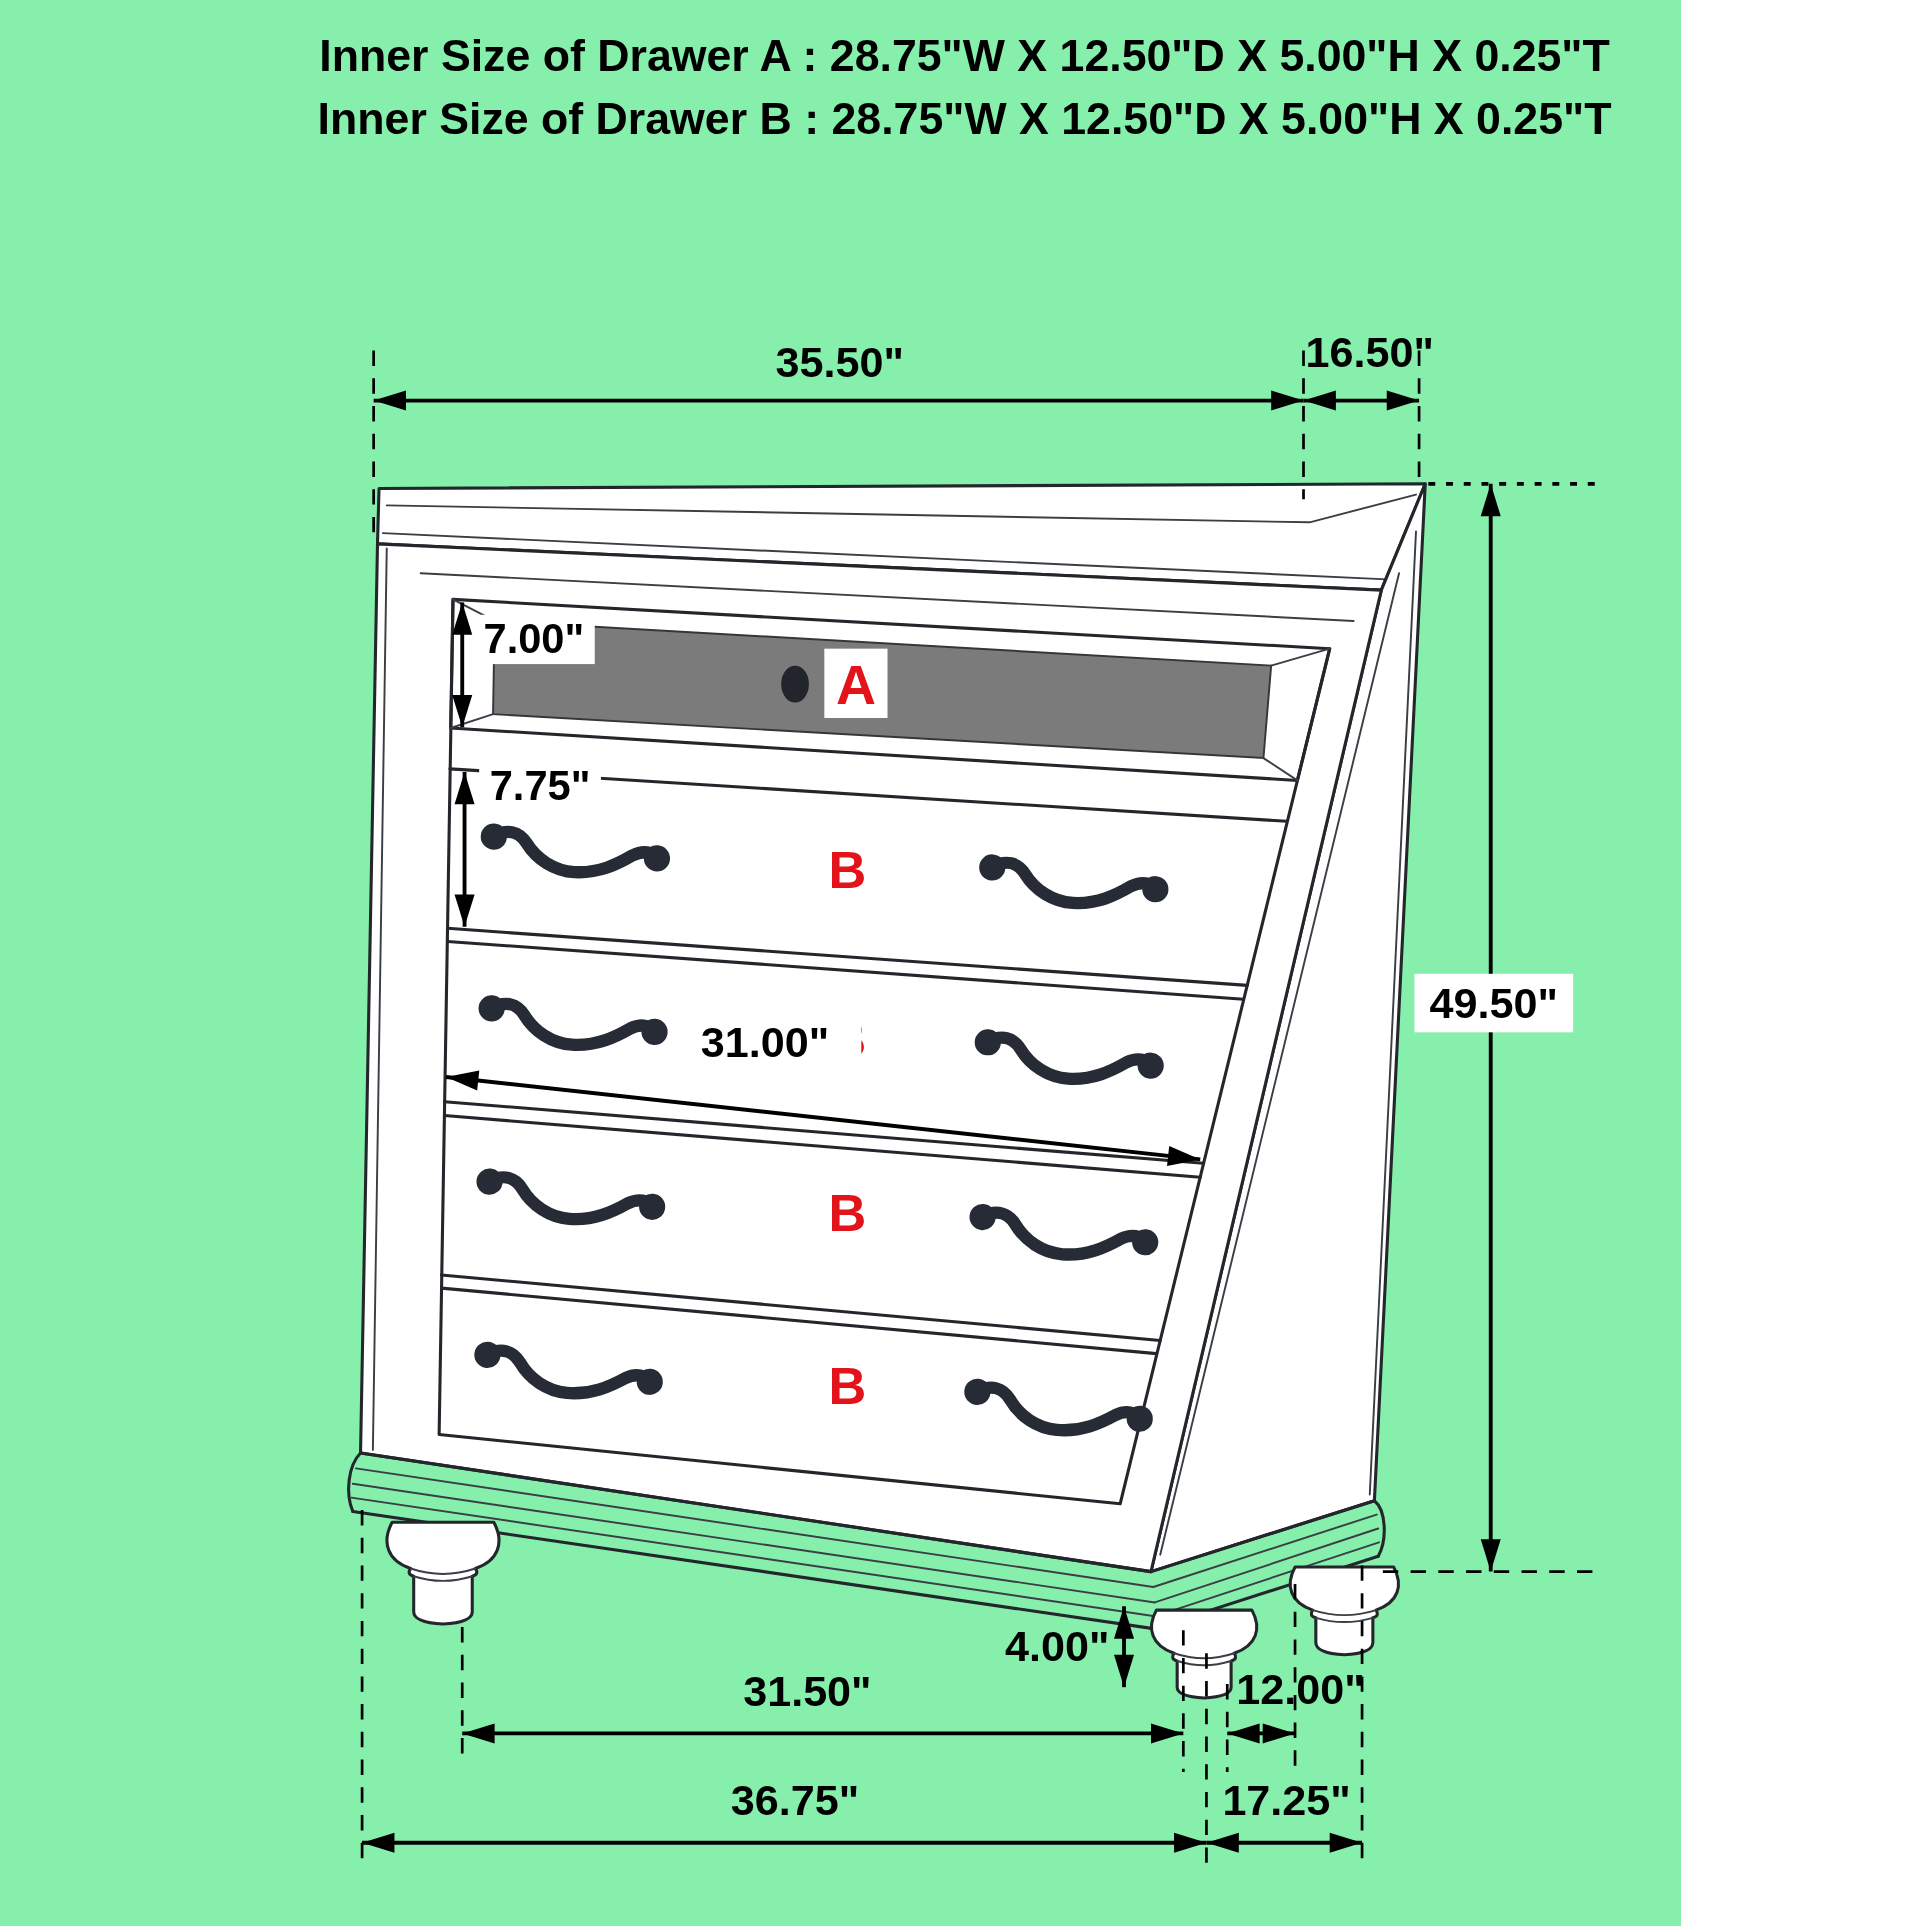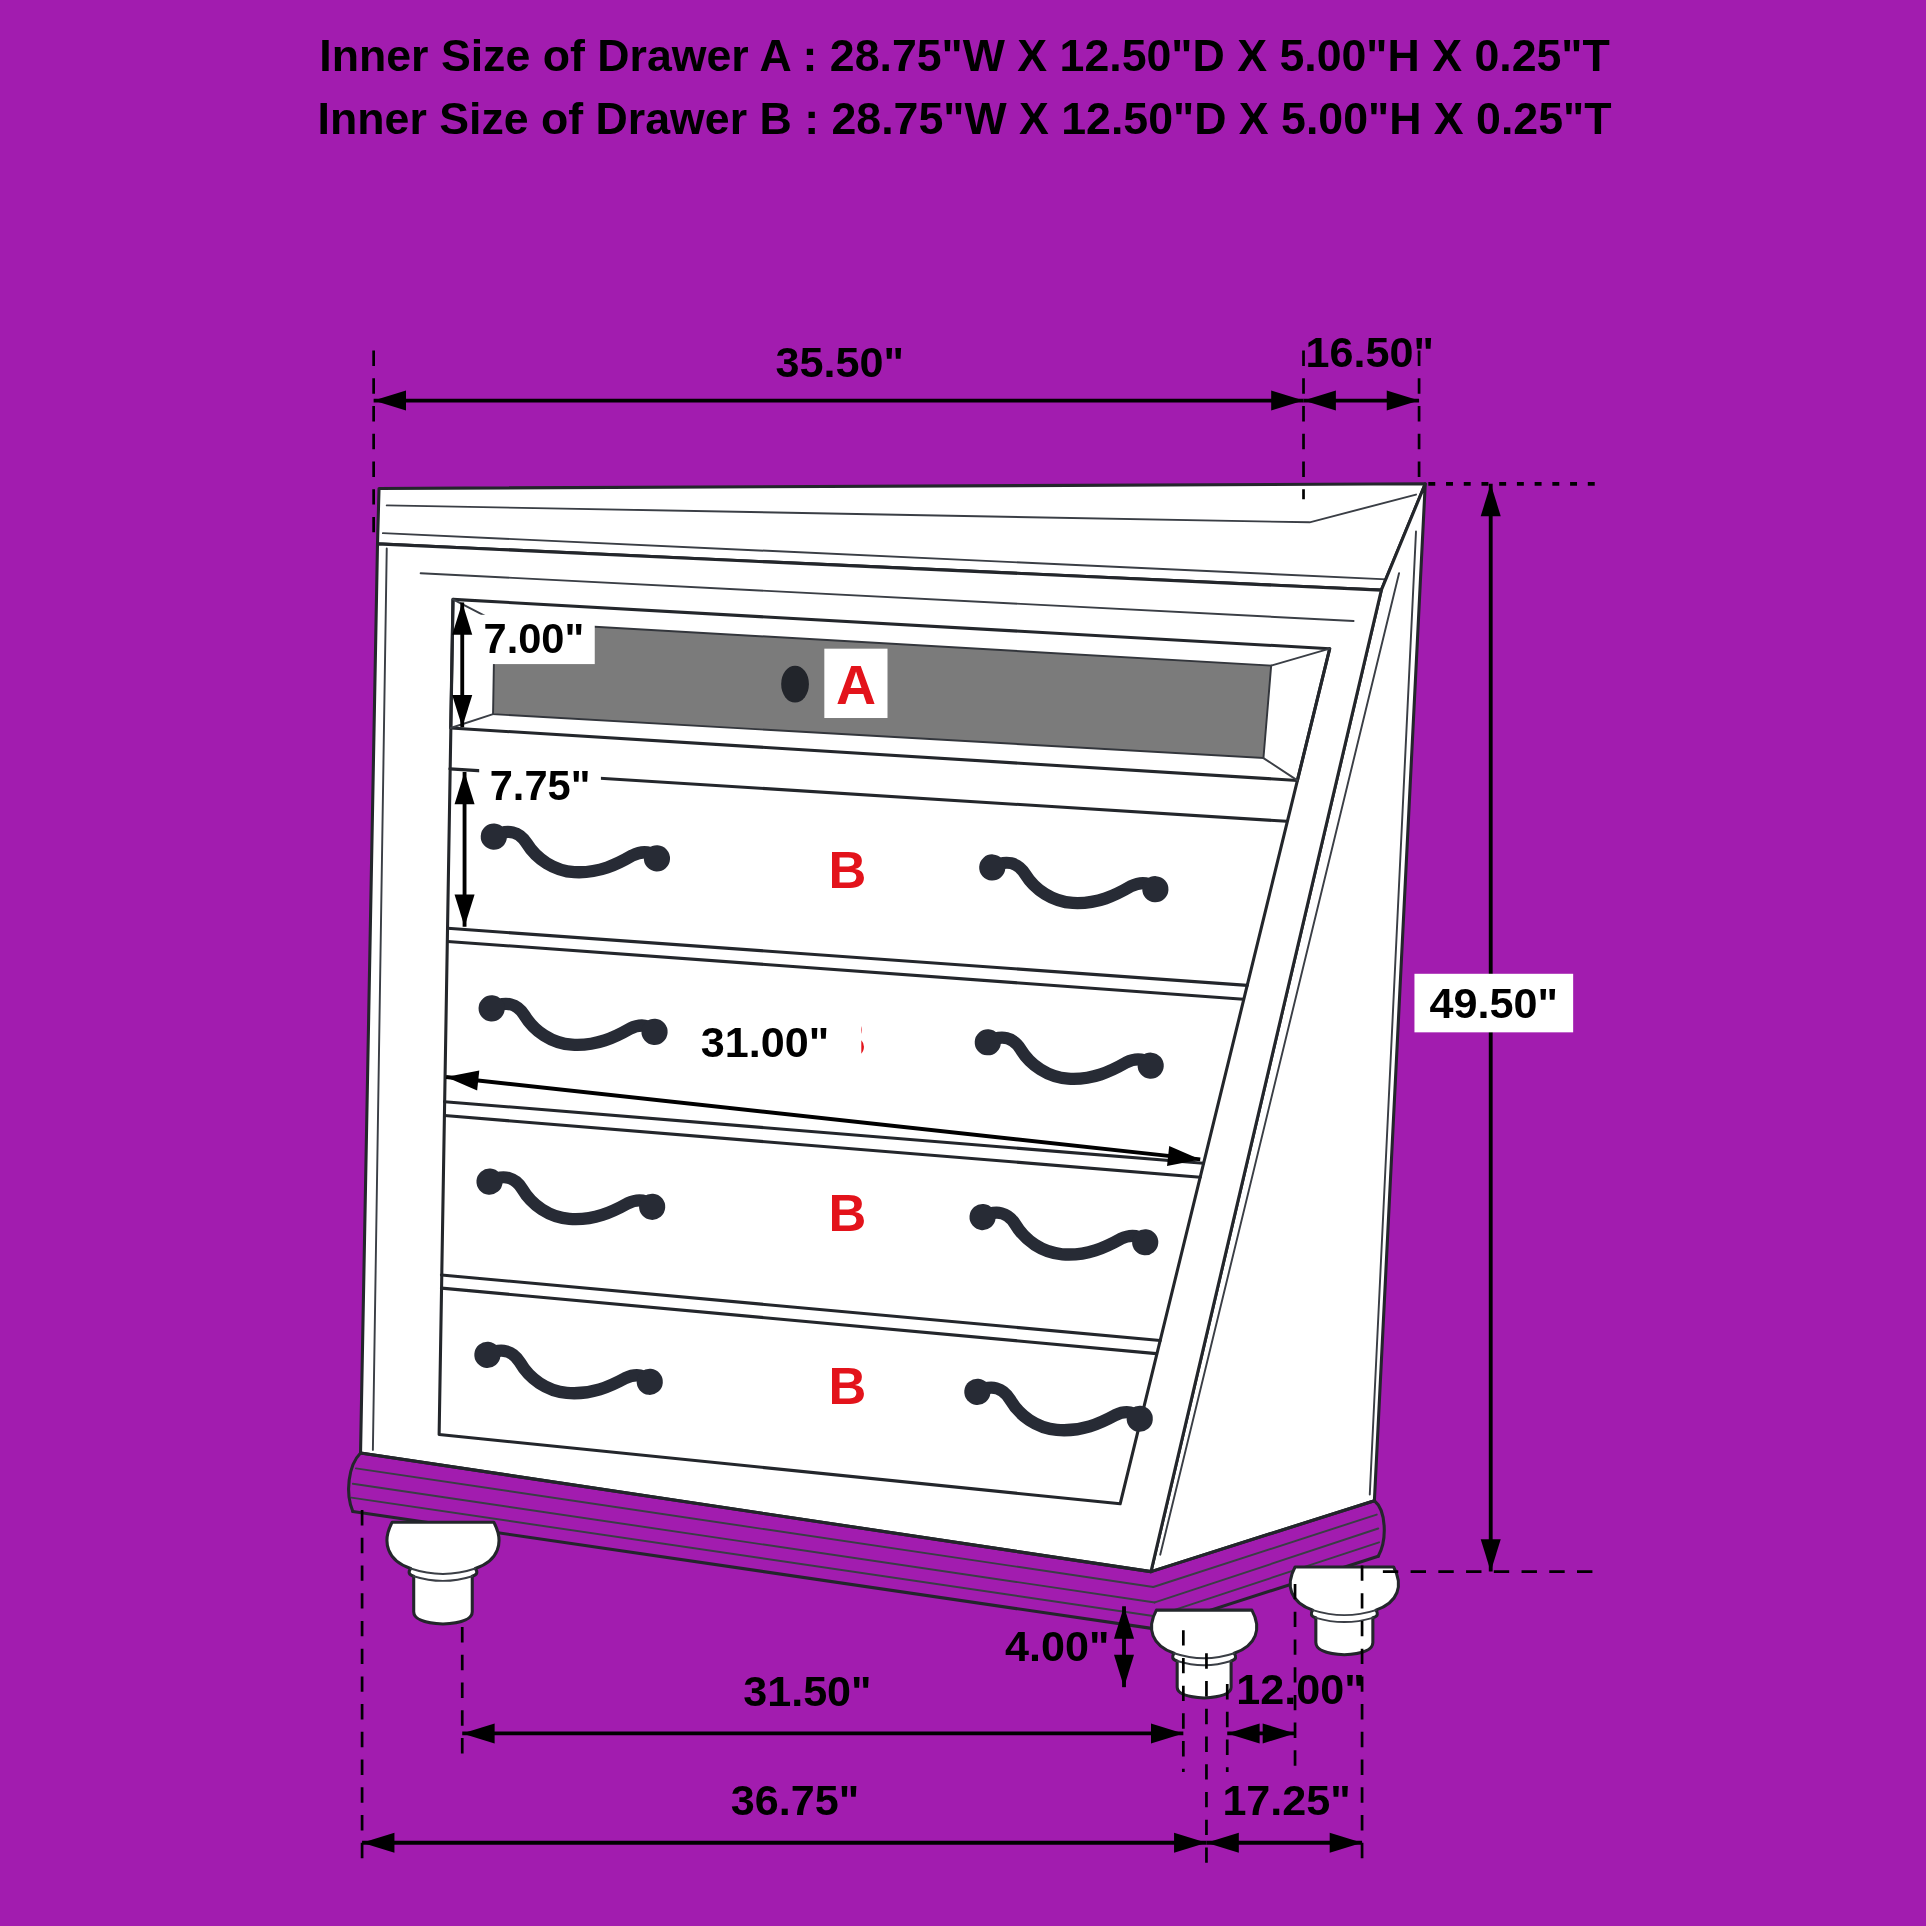--- a/index.html
+++ b/index.html
@@ -1,16 +1,16 @@
 <!DOCTYPE html>
 <html style="font-size:12.3px"><head>
 <meta charset="utf-8">
 <style>
   html,body{margin:0;padding:0;background:#ffffff;}
-  .page{position:relative;width:1926px;height:1926px;background:#a21caf;overflow:hidden;
+  .page{position:relative;width:1681px;height:1926px;background:#86efac;overflow:hidden;
         font-family:"Liberation Sans", sans-serif;}
   svg{position:absolute;left:0;top:0;}
   .title-txt{font:bold 58px "Liberation Sans", sans-serif;fill:#000;}
   .dim-txt{font:bold 56px "Liberation Sans", sans-serif;fill:#000;}
   .dim-txt-sm{font:bold 54px "Liberation Sans", sans-serif;fill:#000;}
   .drawer-letter{font:bold 68px "Liberation Sans", sans-serif;}
   .drawer-letter-a{font:bold 72px "Liberation Sans", sans-serif;}
   .ln{stroke:#23262b;stroke-width:4;fill:none;stroke-linejoin:round;stroke-linecap:round;}
   .ln-thin{stroke:#3a3e45;stroke-width:2.5;fill:none;stroke-linecap:round;}
   .face{fill:#ffffff;stroke:#23262b;stroke-width:4;stroke-linejoin:round;}

